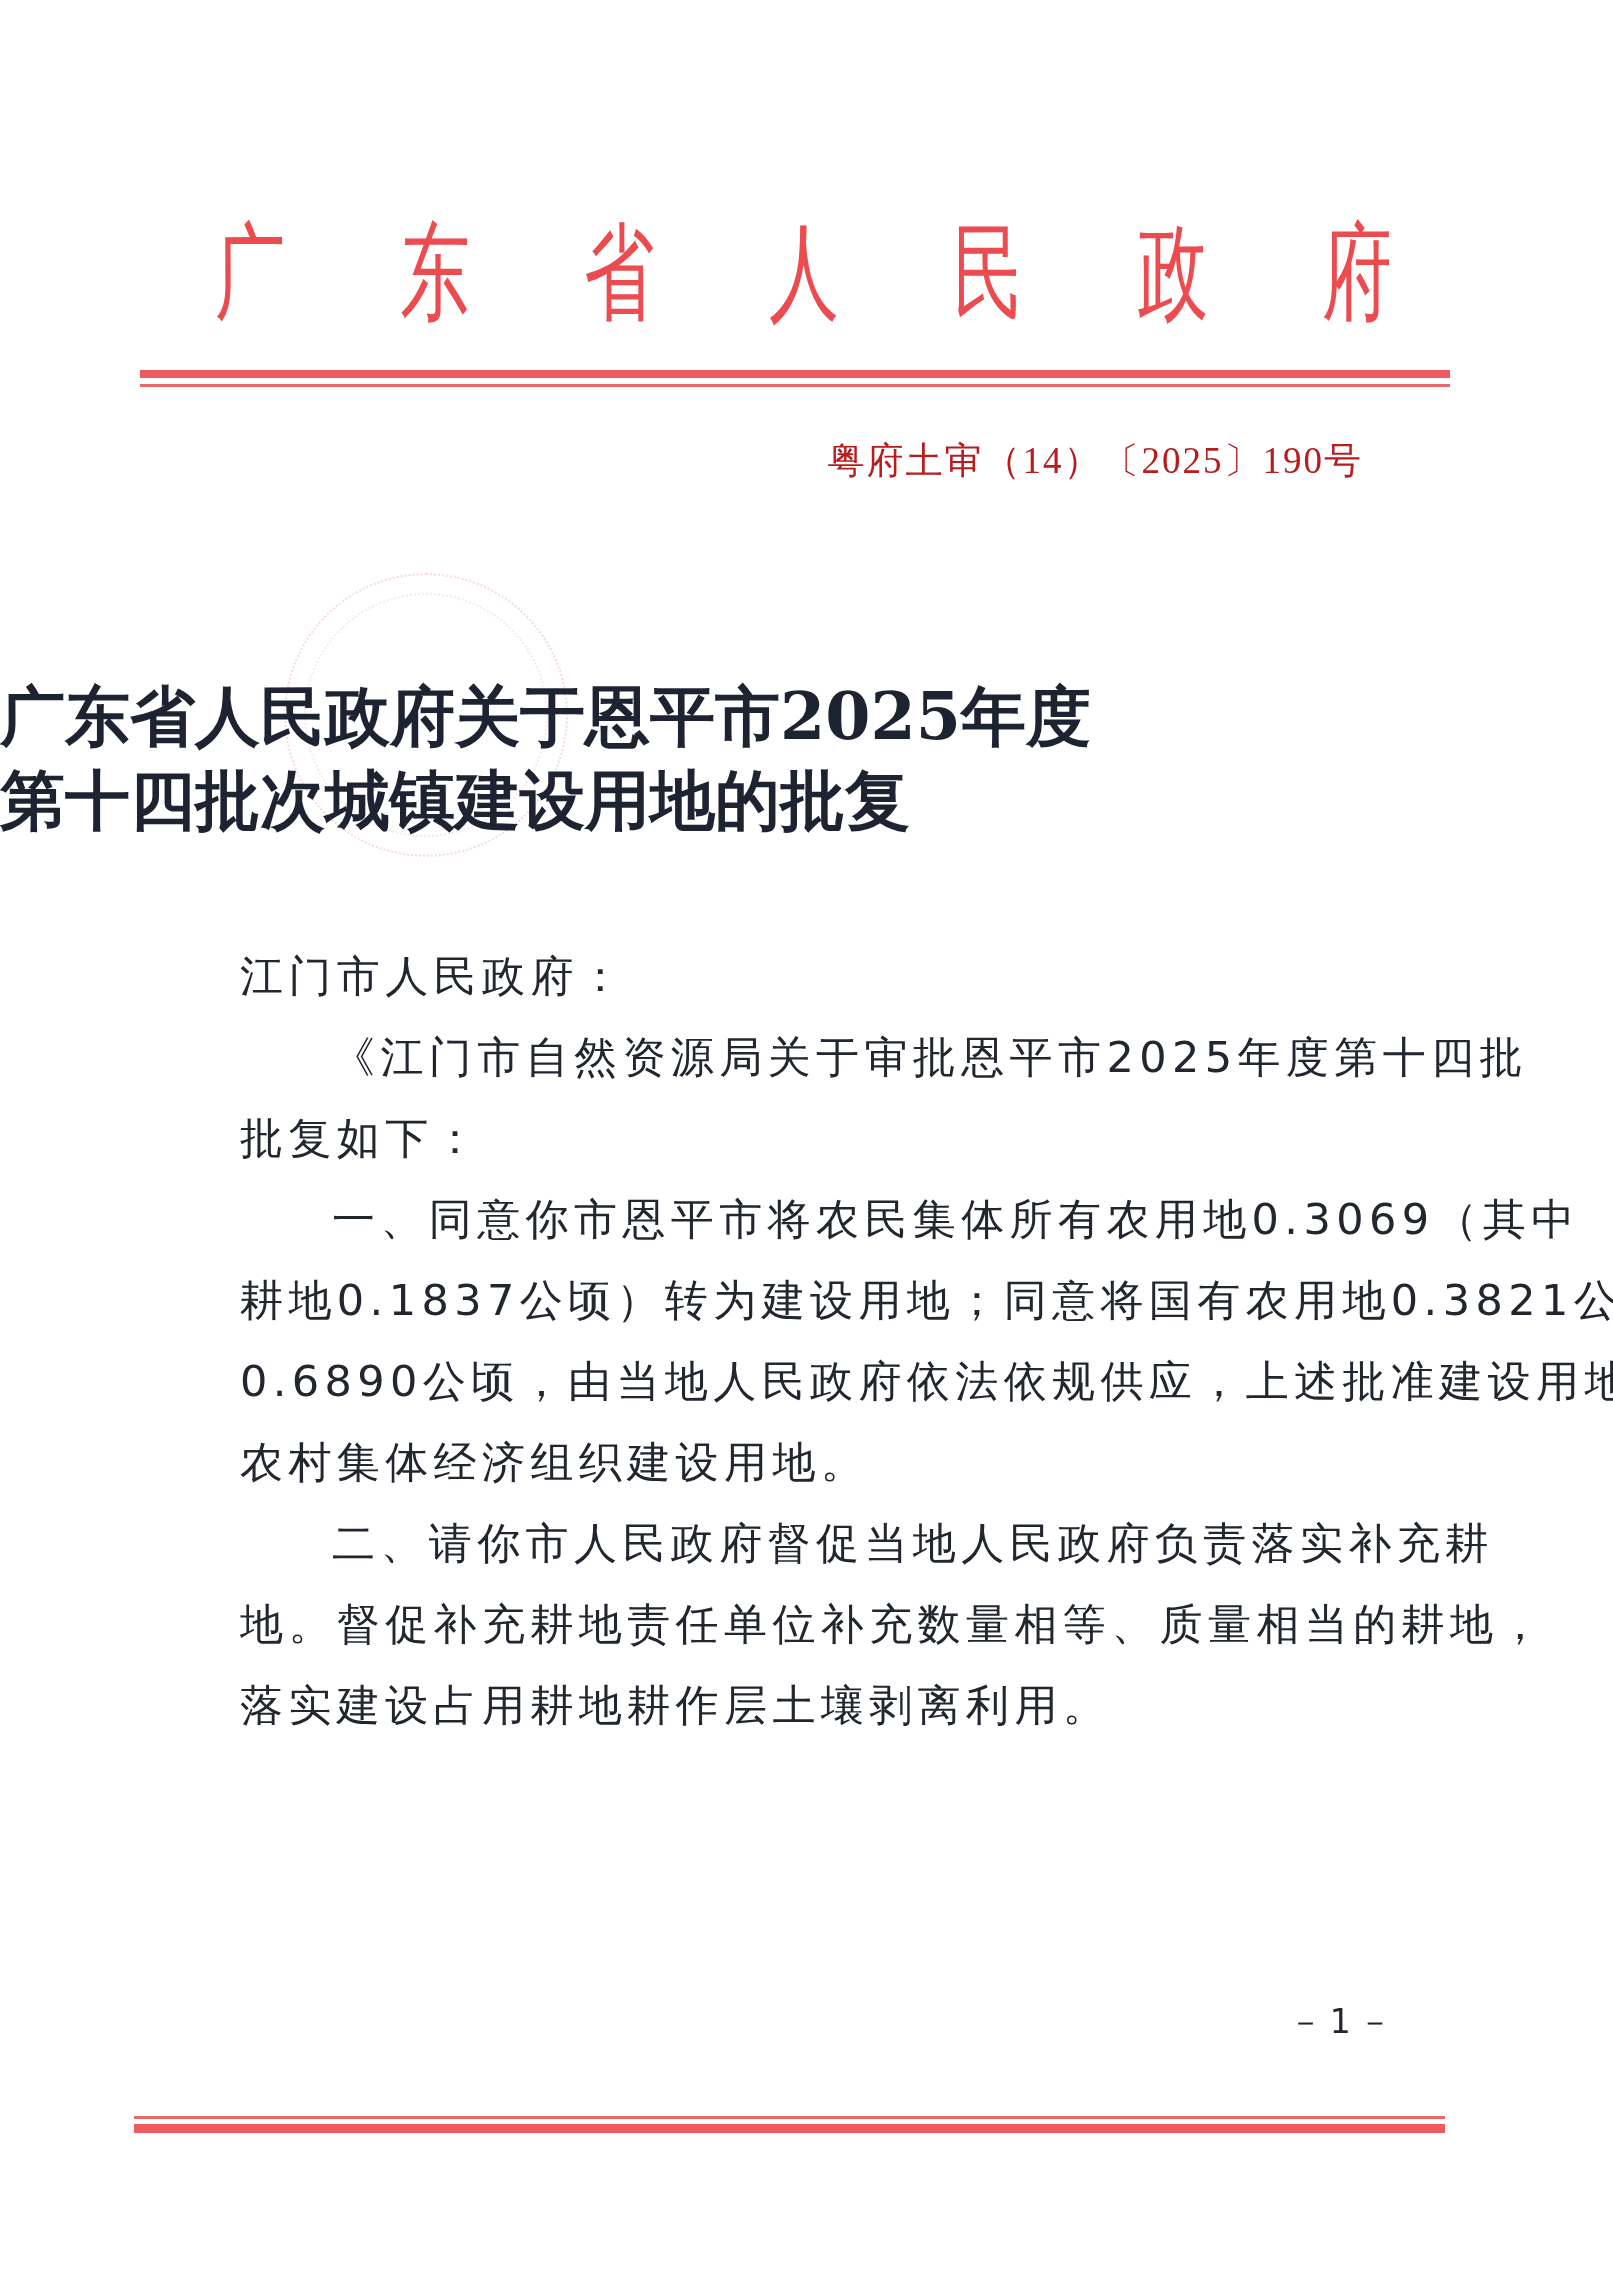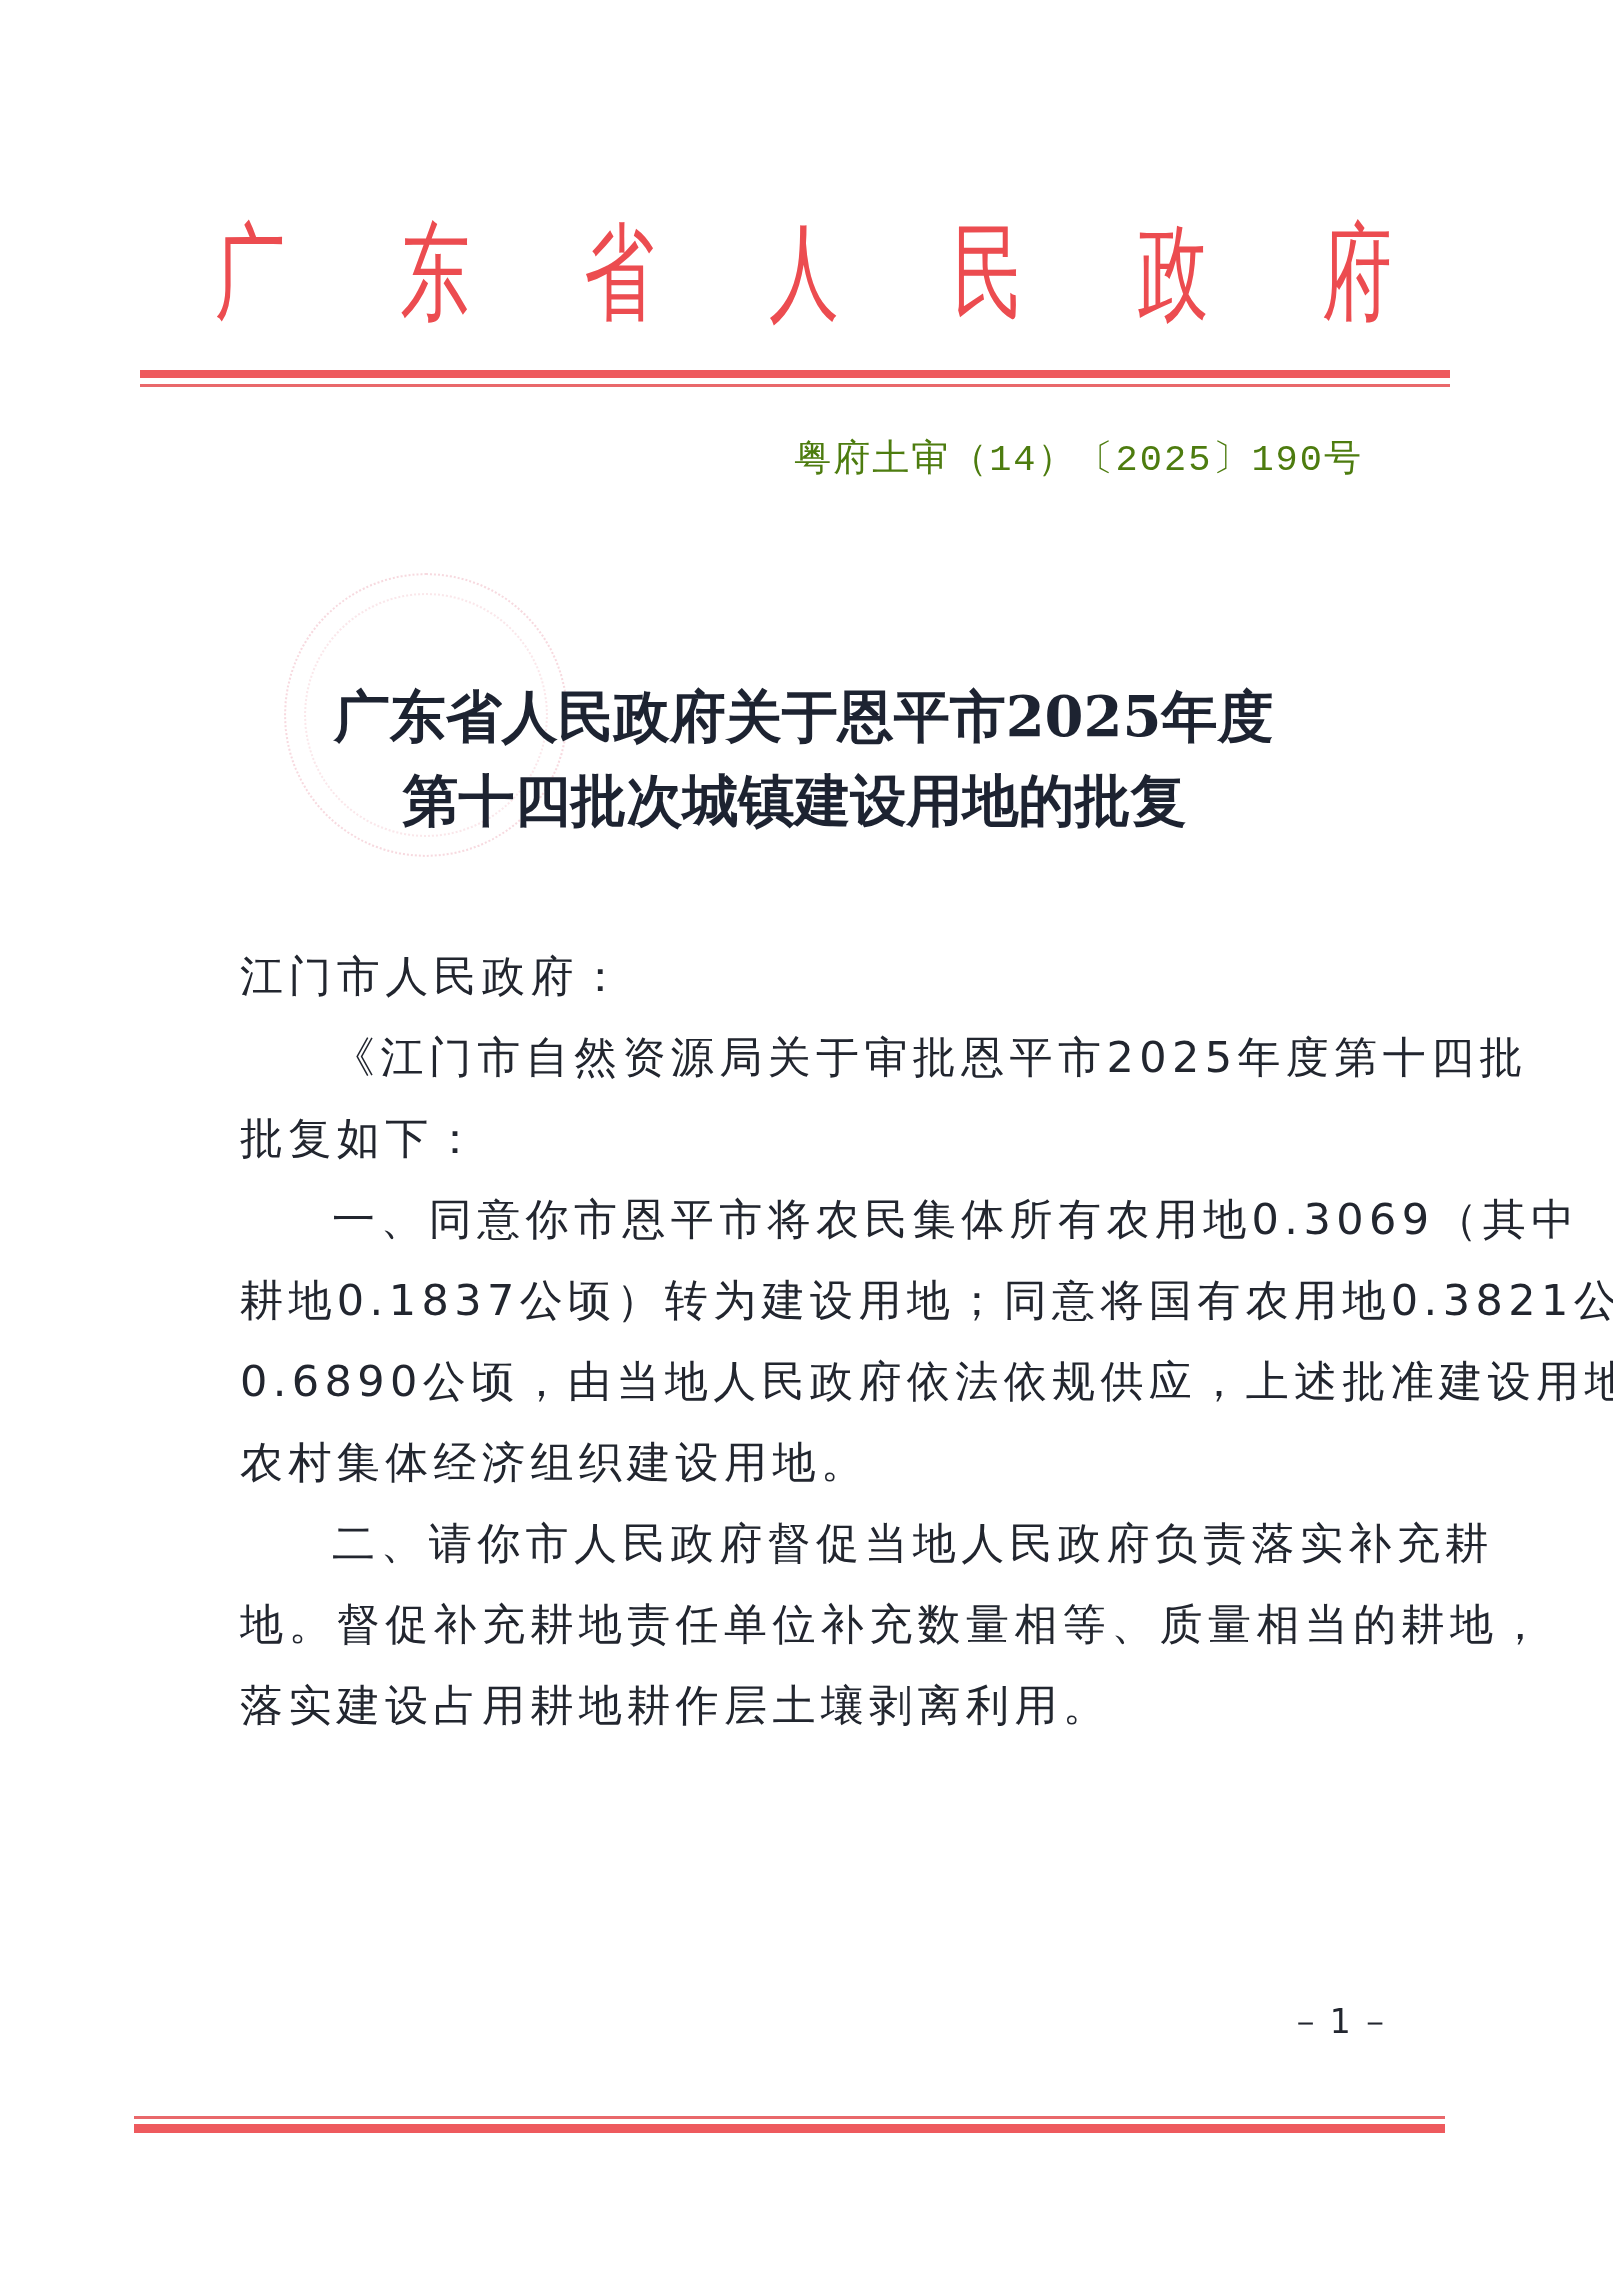--- a/index.html
+++ b/index.html
@@ -52,24 +52,24 @@
     .rule.top-thick  { left: 140px; top: 370px; width: 1310px; height: 7.8px; }
     .rule.top-thin   { left: 140px; top: 384px; width: 1310px; height: 2.9px; background:#e9686b; }
     .rule.bot-thin   { left: 134px; top: 2116px; width: 1311px; height: 2.9px; background:#e9686b; }
     .rule.bot-thick  { left: 134px; top: 2124px; width: 1311px; height: 8.8px; }
 
     
     .doc-number {
       position: absolute;
       top: 431px;
       right: 250px;
-      font-family: Liberation Mono, monospace;
+      font-family: Liberation Serif, serif;
       font-size: 37px;
       line-height: 59px;
-      color: #4d7c0f;
+      color: #b91c1c;
       letter-spacing: 2px;
       white-space: nowrap;
     }
 
     
     .seal {
       position: absolute;
       left: 284px;
       top: 573px;
       width: 284px;
@@ -85,24 +85,24 @@
       border-radius: 50%;
       border: 2px dotted rgba(226, 120, 140, 0.18);
     }
 
     
     .title {
       position: absolute;
       left: 0;
       width: 1613px;
       top: 674px;
-      text-align: center;
+      text-align: left;
       font-family: "DejaVu Serif", "Liberation Serif", serif;
       font-weight: bold;
-      font-size: 56px;
+      font-size: 65px;
       line-height: 84px;
       color: #1d2331;
     }
     .title-line {
       display: block;
       white-space: nowrap;
     }
     .title-line.l1 { padding-right: 5.9px; }
     .title-line.l2 { padding-right: 24px; }
 

